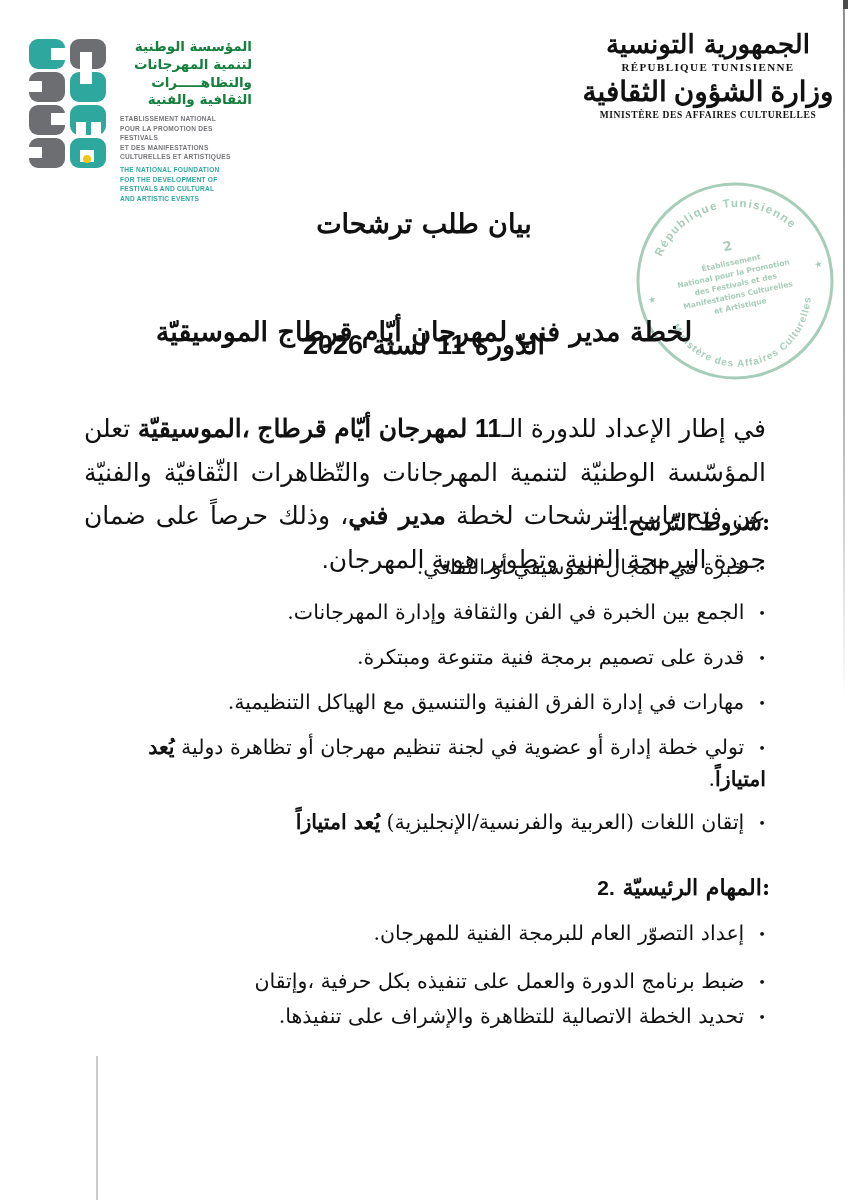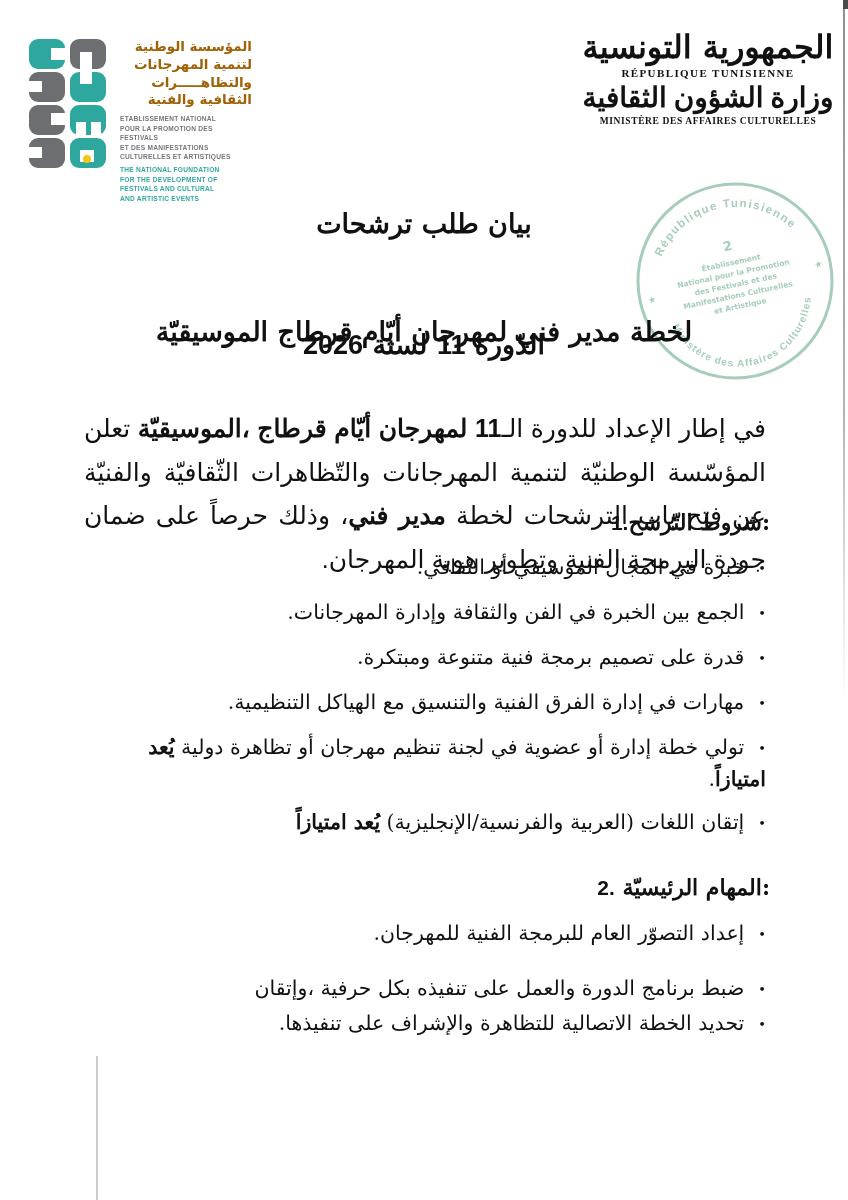--- a/index.html
+++ b/index.html
@@ -6,30 +6,30 @@
   .page{
     position:relative; width:848px; height:1200px; background:#ffffff;
     margin:0 auto; overflow:hidden;
     font-family:"DejaVu Sans", sans-serif; color:#111;
   }
   
   .logo{position:absolute; left:28px; top:38px; display:flex; gap:12px;}
   .logo-mark{width:80px; height:132px; flex:0 0 auto;}
   .logo-textcol{width:132px;}
   .logo-ar{direction:rtl; text-align:right; font-size:13.5px; font-weight:bold;
-    color:#a16207; line-height:1.32; font-family:"DejaVu Sans", sans-serif;}
+    color:#15803d; line-height:1.32; font-family:"DejaVu Sans", sans-serif;}
   .logo-fr{margin-top:5px; font-size:6.6px; font-weight:bold; color:#75767a;
     letter-spacing:.25px; line-height:1.45; white-space:pre-line;
     font-family:"Liberation Sans", sans-serif;}
   .logo-en{margin-top:3px; font-size:6.6px; font-weight:bold; color:#2fa89e;
     letter-spacing:.25px; line-height:1.45; white-space:pre-line;
     font-family:"Liberation Sans", sans-serif;}
   
   .emblem{position:absolute; right:12px; top:30px; width:256px; text-align:center;}
-  .emblem-ar1{font-size:32px; font-weight:bold; direction:rtl;
+  .emblem-ar1{font-size:26px; font-weight:bold; direction:rtl;
     font-family:"DejaVu Serif", serif; line-height:1.1;}
   .emblem-fr1{font-size:11px; font-weight:bold; letter-spacing:1.4px;
     font-family:"Liberation Serif", serif; margin-top:2px;}
   .emblem-ar2{font-size:28px; font-weight:bold; direction:rtl;
     font-family:Liberation Serif, serif; line-height:1.15; margin-top:3px;}
   .emblem-fr2{font-size:9.5px; font-weight:bold; letter-spacing:.6px;
     font-family:"Liberation Serif", serif; margin-top:2px;}
   
   .stamp{position:absolute; left:632px; top:178px; width:206px; height:206px;
     opacity:.62; transform:rotate(-12deg); mix-blend-mode:multiply; pointer-events:none;}
@@ -52,21 +52,21 @@
   #sec1{top:509px;}
   #sec2{top:874px;}
   .sec-header .num{font-size:21px;}
   
   .blist{position:absolute; left:84px; width:682px; direction:rtl; text-align:right;
     font-size:20.5px; font-family:"DejaVu Serif", serif;}
   #list1{top:552px;}
   #list2{top:918px;}
   .b-item{line-height:30px; margin-bottom:13px;}
   #list2 .b-item{margin-bottom:3px; line-height:31px;}
-  #list2 .b-item:first-child{margin-bottom:23px;}
+  #list2 .b-item:first-child{margin-bottom:16px;}
   .dot{display:inline-block; font-size:13px; margin-left:14px; vertical-align:1px;}
   .b-text b{font-weight:bold;}
   
   .edge-right{position:absolute; right:3px; top:0; width:2px; height:700px;
     background:linear-gradient(#8f8f8f,#b5b5b5 60%,rgba(181,181,181,0)); }
   .edge-corner{position:absolute; right:0; top:0; width:5px; height:9px; background:#4a4a4a;}
   .edge-bl{position:absolute; left:96px; top:1056px; width:2px; height:144px;
     background:#cccccc;}
 </style>
 </head>

